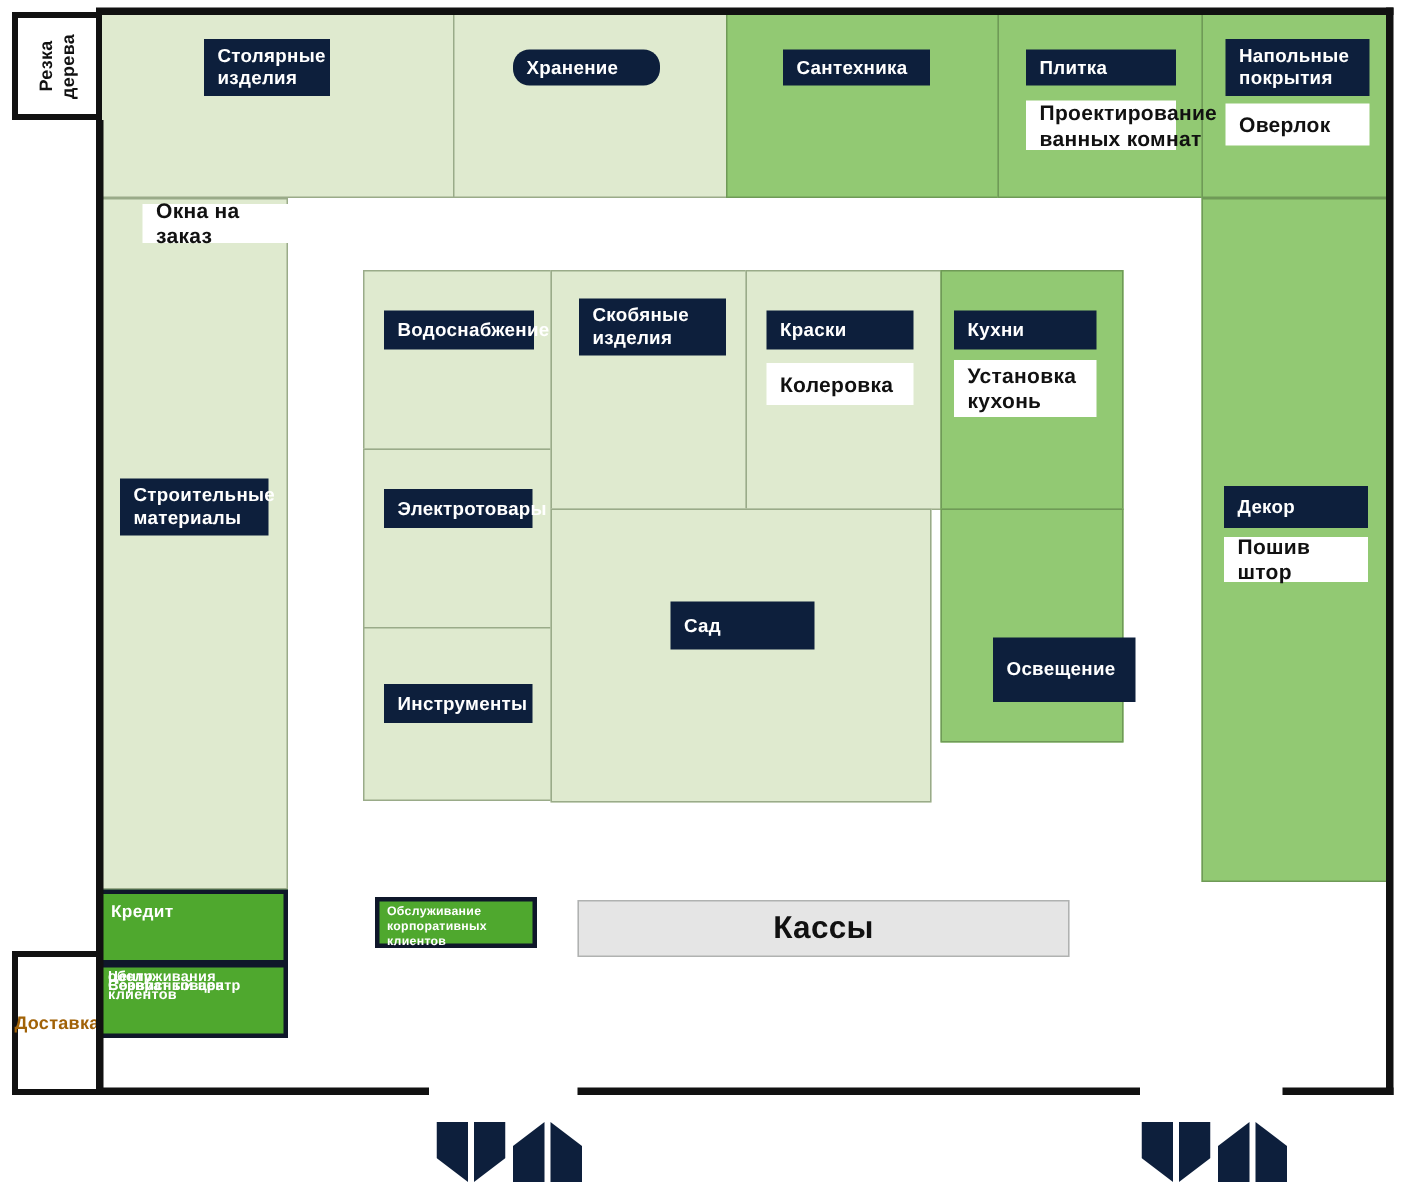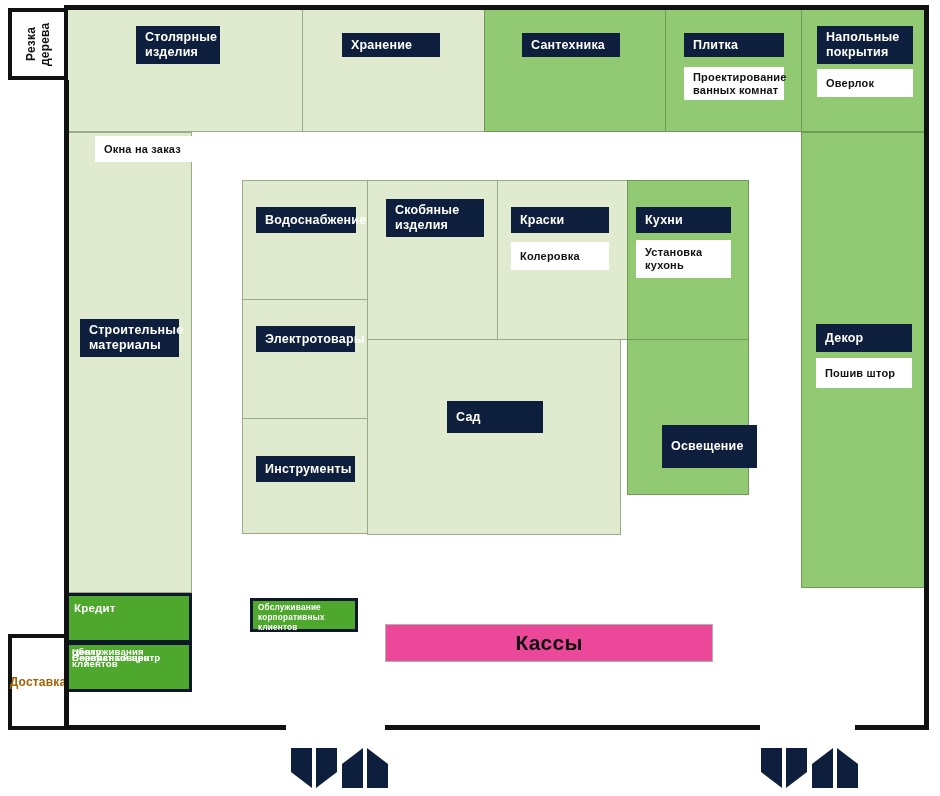--- a/index.html
+++ b/index.html
@@ -16,21 +16,21 @@
     overflow:hidden;
   }
   
   .zone{
     position:absolute;
     box-sizing:border-box;
   }
   .zone.light{ background:#dfeacf; border:1px solid #9aab89; }
   .zone.mid  { background:#92c973; border:1px solid #6f9a57; }
   .zone.bright{background:#4fa82e; border:3px solid #0f172a; }
-  .zone.grey { background:#ec4899; border:1px solid #b0b2b1;margin-top:24px; }
+  .zone.grey { background:#e5e5e5; border:1px solid #b0b2b1; }
 
   
   .wall{
     position:absolute;
     background:#111111;
   }
   .wallbox{
     position:absolute;
     box-sizing:border-box;
     border:4px solid #111111;
@@ -51,21 +51,21 @@
   .lbl.navy{
     background:#0d1f3c;
     color:#ffffff;
     padding:5px 9px;
     font-size:12.5px;
   }
   .lbl.whitebox{
     background:#ffffff;
     color:#111111;
     padding:5px 9px;
-    font-size:11px;
+    font-size:14px;
   }
   .lbl.ongreen{
     color:#ffffff;
     font-size:11.5px;
     padding:0;
   }
   .lbl.tiny{
     color:#ffffff;
     font-size:8.2px;
     line-height:1.25;
@@ -154,21 +154,21 @@
   <div class="wall" style="left:64px; top:5px;   width:865px; height:5px;"></div>
   <div class="wall" style="left:924px;top:5px;   width:5px;   height:725px;"></div>
   <div class="wall" style="left:64px; top:80px;  width:5px;   height:650px;"></div>
 
   <div class="wall" style="left:64px; top:725px; width:222px; height:5px;"></div>
   <div class="wall" style="left:385px;top:725px; width:375px; height:5px;"></div>
   <div class="wall" style="left:855px;top:725px; width:74px;  height:5px;"></div>
 
   <div class="lbl navy" style="left:136px; top:26px; width:84px; height:38px;">Столярные
 изделия</div>
-  <div class="lbl navy" style="left:342px; top:33px; width:98px;  height:24px;">Хранение</div>
+  <div class="lbl navy" style="left:342px; top:33px; width:98px;  height:24px;border-radius:11px;">Хранение</div>
   <div class="lbl navy" style="left:522px; top:33px; width:98px;  height:24px;">Сантехника</div>
   <div class="lbl navy" style="left:684px; top:33px; width:100px; height:24px;">Плитка</div>
   <div class="lbl whitebox" style="left:684px; top:67px; width:100px; height:33px;">Проектирование
 ванных комнат</div>
   <div class="lbl navy" style="left:817px; top:26px; width:96px;  height:38px;">Напольные
 покрытия</div>
   <div class="lbl whitebox" style="left:817px; top:69px; width:96px; height:28px;">Оверлок</div>
 
   <div class="lbl whitebox" style="left:95px; top:136px; width:105px; height:26px;">Окна на заказ</div>
   <div class="lbl navy" style="left:80px; top:319px; width:99px; height:38px;">Строительные

